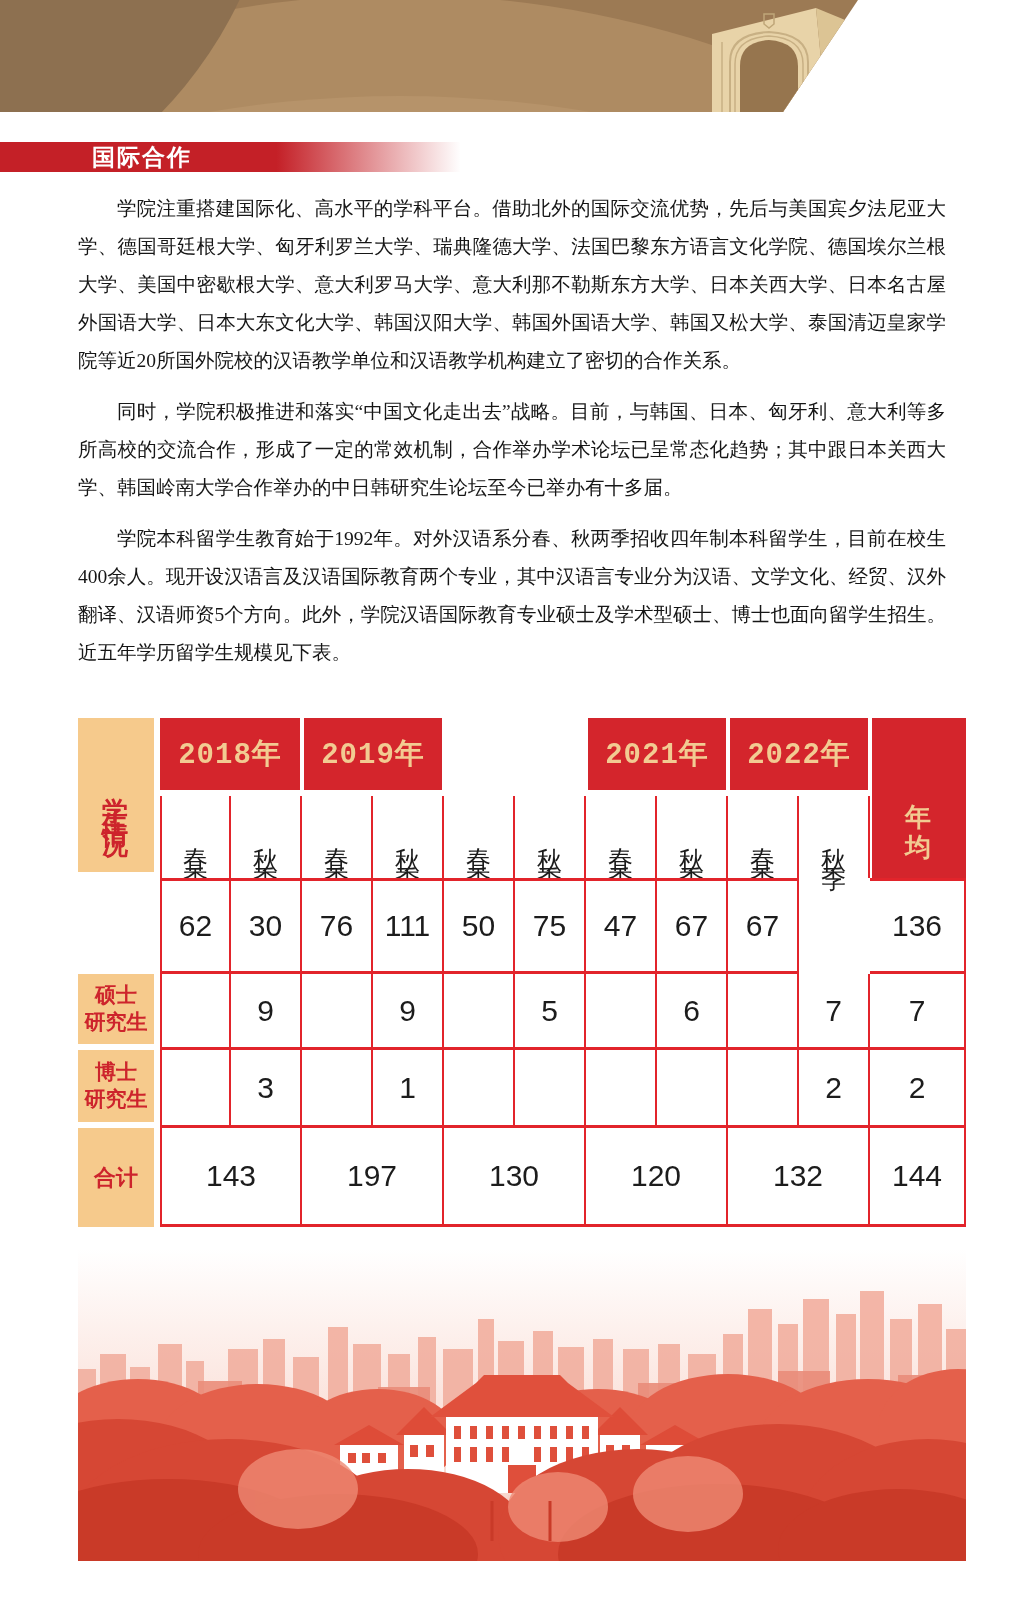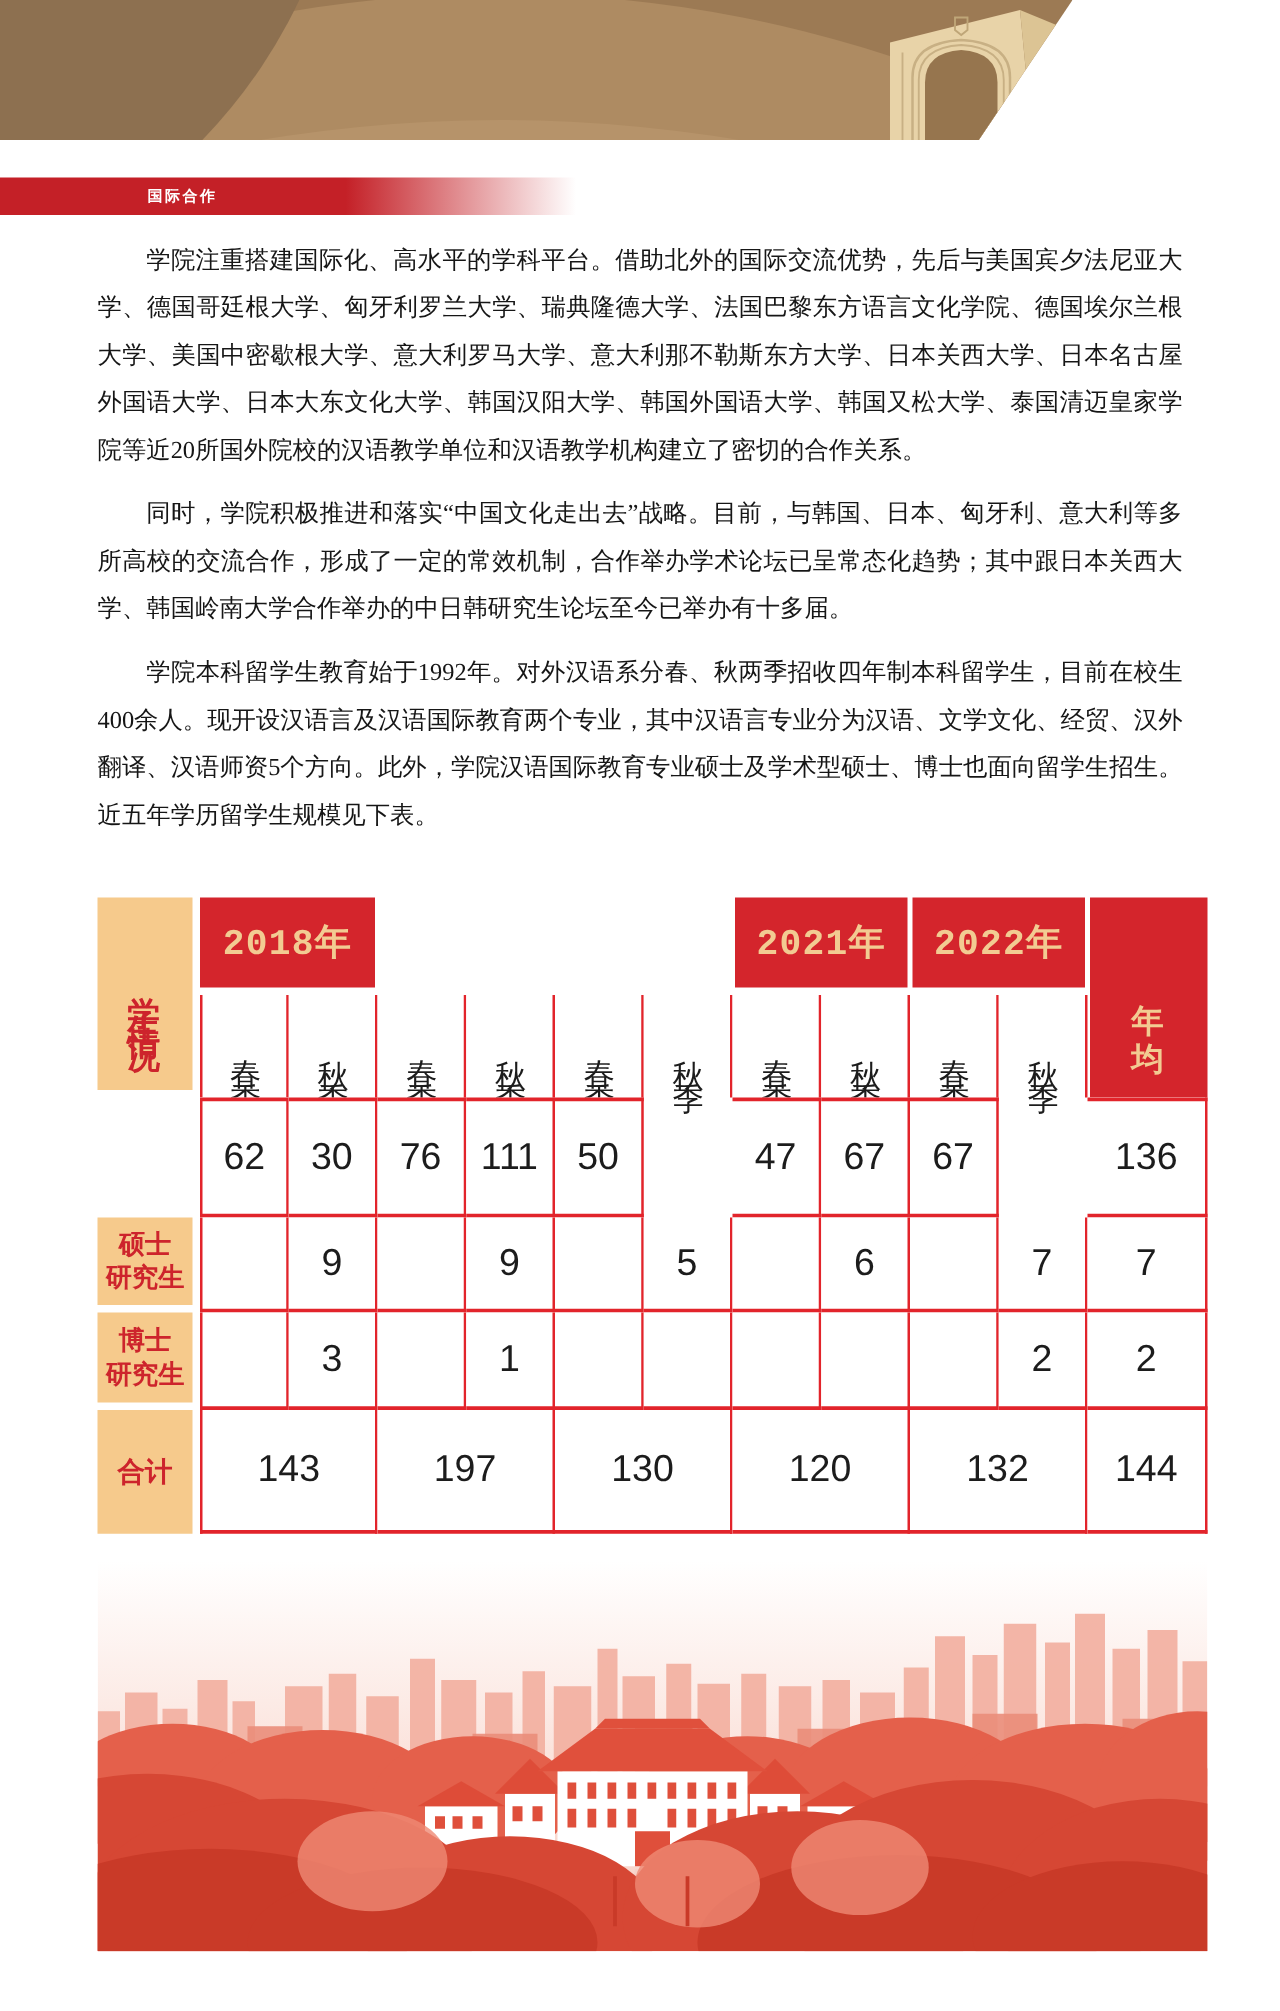--- a/index.html
+++ b/index.html
@@ -19,21 +19,21 @@
   .hero{position:relative;height:112px;background:var(--brown);
         clip-path:polygon(0 0,858px 0,783px 112px,0 112px);overflow:hidden;}
   .hero .c1{position:absolute;left:-600px;top:-5px;width:2000px;height:2000px;border-radius:50%;background:#ae8b62;}
   .hero .c3{position:absolute;left:-750px;top:96px;width:2300px;height:2300px;border-radius:50%;background:#b6936a;}
   .hero .c2{position:absolute;left:-560px;top:-600px;width:840px;height:840px;border-radius:50%;background:#8d7050;}
   .hero svg{position:absolute;left:700px;top:0;}
 
   
   .banner{height:30px;margin-top:30px;display:flex;align-items:center;
           background:linear-gradient(90deg,var(--bannerred) 0%,var(--bannerred) 27%,rgba(196,32,39,0) 45%);}
-  .banner span{color:#fff;font-size:12px;font-weight:bold;letter-spacing:2px;padding-left:118px;text-align:right;}
+  .banner span{color:#fff;font-size:23px;font-weight:bold;letter-spacing:2px;padding-left:92px;text-align:right;}
 
   
   .content{margin:0 78px;width:868px;color:#161616;}
   .content p{margin:13px 0 0 0;font-size:19.5px;line-height:38px;text-indent:2em;text-align:justify;}
   .content p:first-child{margin-top:18px;}
 
   
   .tbl{margin:46px 0 0 78px;width:888px;display:grid;
        grid-template-columns:82px repeat(10,71px) 96px;
        grid-template-rows:78px 82px 96px 76px 78px 99px;
@@ -93,40 +93,42 @@
   <div class="content">
     <p>学院注重搭建国际化、高水平的学科平台。借助北外的国际交流优势，先后与美国宾夕法尼亚大学、德国哥廷根大学、匈牙利罗兰大学、瑞典隆德大学、法国巴黎东方语言文化学院、德国埃尔兰根大学、美国中密歇根大学、意大利罗马大学、意大利那不勒斯东方大学、日本关西大学、日本名古屋外国语大学、日本大东文化大学、韩国汉阳大学、韩国外国语大学、韩国又松大学、泰国清迈皇家学院等近20所国外院校的汉语教学单位和汉语教学机构建立了密切的合作关系。</p>
     <p>同时，学院积极推进和落实“中国文化走出去”战略。目前，与韩国、日本、匈牙利、意大利等多所高校的交流合作，形成了一定的常效机制，合作举办学术论坛已呈常态化趋势；其中跟日本关西大学、韩国岭南大学合作举办的中日韩研究生论坛至今已举办有十多届。</p>
     <p>学院本科留学生教育始于1992年。对外汉语系分春、秋两季招收四年制本科留学生，目前在校生400余人。现开设汉语言及汉语国际教育两个专业，其中汉语言专业分为汉语、文学文化、经贸、汉外翻译、汉语师资5个方向。此外，学院汉语国际教育专业硕士及学术型硕士、博士也面向留学生招生。近五年学历留学生规模见下表。</p>
   </div>
 
   <div class="tbl">
 
     <div class="cell corner" style="grid-area:1/1/3/2">学生情况</div>
     <div class="cell yearhead first" style="grid-area:1/2/2/4">2018年</div>
+    <div class="cell yearhead" style="grid-area:1/4/2/6">2019年</div>
     <div class="cell yearhead" style="grid-area:1/8/2/10">2021年</div>
     <div class="cell yearhead" style="grid-area:1/10/2/12">2022年</div>
     <div class="cell avghead" style="grid-area:1/12/3/13">年均</div>
 
     <div class="cell season br bl" style="grid-area:2/2">春季</div>
     <div class="cell season br" style="grid-area:2/3">秋季</div>
     <div class="cell season br" style="grid-area:2/4">春季</div>
     <div class="cell season br" style="grid-area:2/5">秋季</div>
     <div class="cell season br" style="grid-area:2/6">春季</div>
     <div class="cell season br" style="grid-area:2/7">秋季</div>
     <div class="cell season br" style="grid-area:2/8">春季</div>
     <div class="cell season br" style="grid-area:2/9">秋季</div>
     <div class="cell season br" style="grid-area:2/10">春季</div>
     <div class="cell season br" style="grid-area:2/11">秋季</div>
 
     <div class="cell num bt bb br bl" style="grid-area:3/2">62</div>
     <div class="cell num bt bb br" style="grid-area:3/3">30</div>
     <div class="cell num bt bb br" style="grid-area:3/4">76</div>
     <div class="cell num bt bb br" style="grid-area:3/5">111</div>
     <div class="cell num bt bb br" style="grid-area:3/6">50</div>
+    <div class="cell num bt bb br" style="grid-area:3/7">75</div>
     <div class="cell num bt bb br" style="grid-area:3/8">47</div>
     <div class="cell num bt bb br" style="grid-area:3/9">67</div>
     <div class="cell num bt bb br" style="grid-area:3/10">67</div>
     <div class="cell num bt bb br" style="grid-area:3/12">136</div>
 
     <div class="cell rowlabel" style="grid-area:4/1">硕士
 研究生</div>
     <div class="cell num bb br bl" style="grid-area:4/2"></div>
     <div class="cell num bb br" style="grid-area:4/3">9</div>
     <div class="cell num bb br" style="grid-area:4/4"></div>

